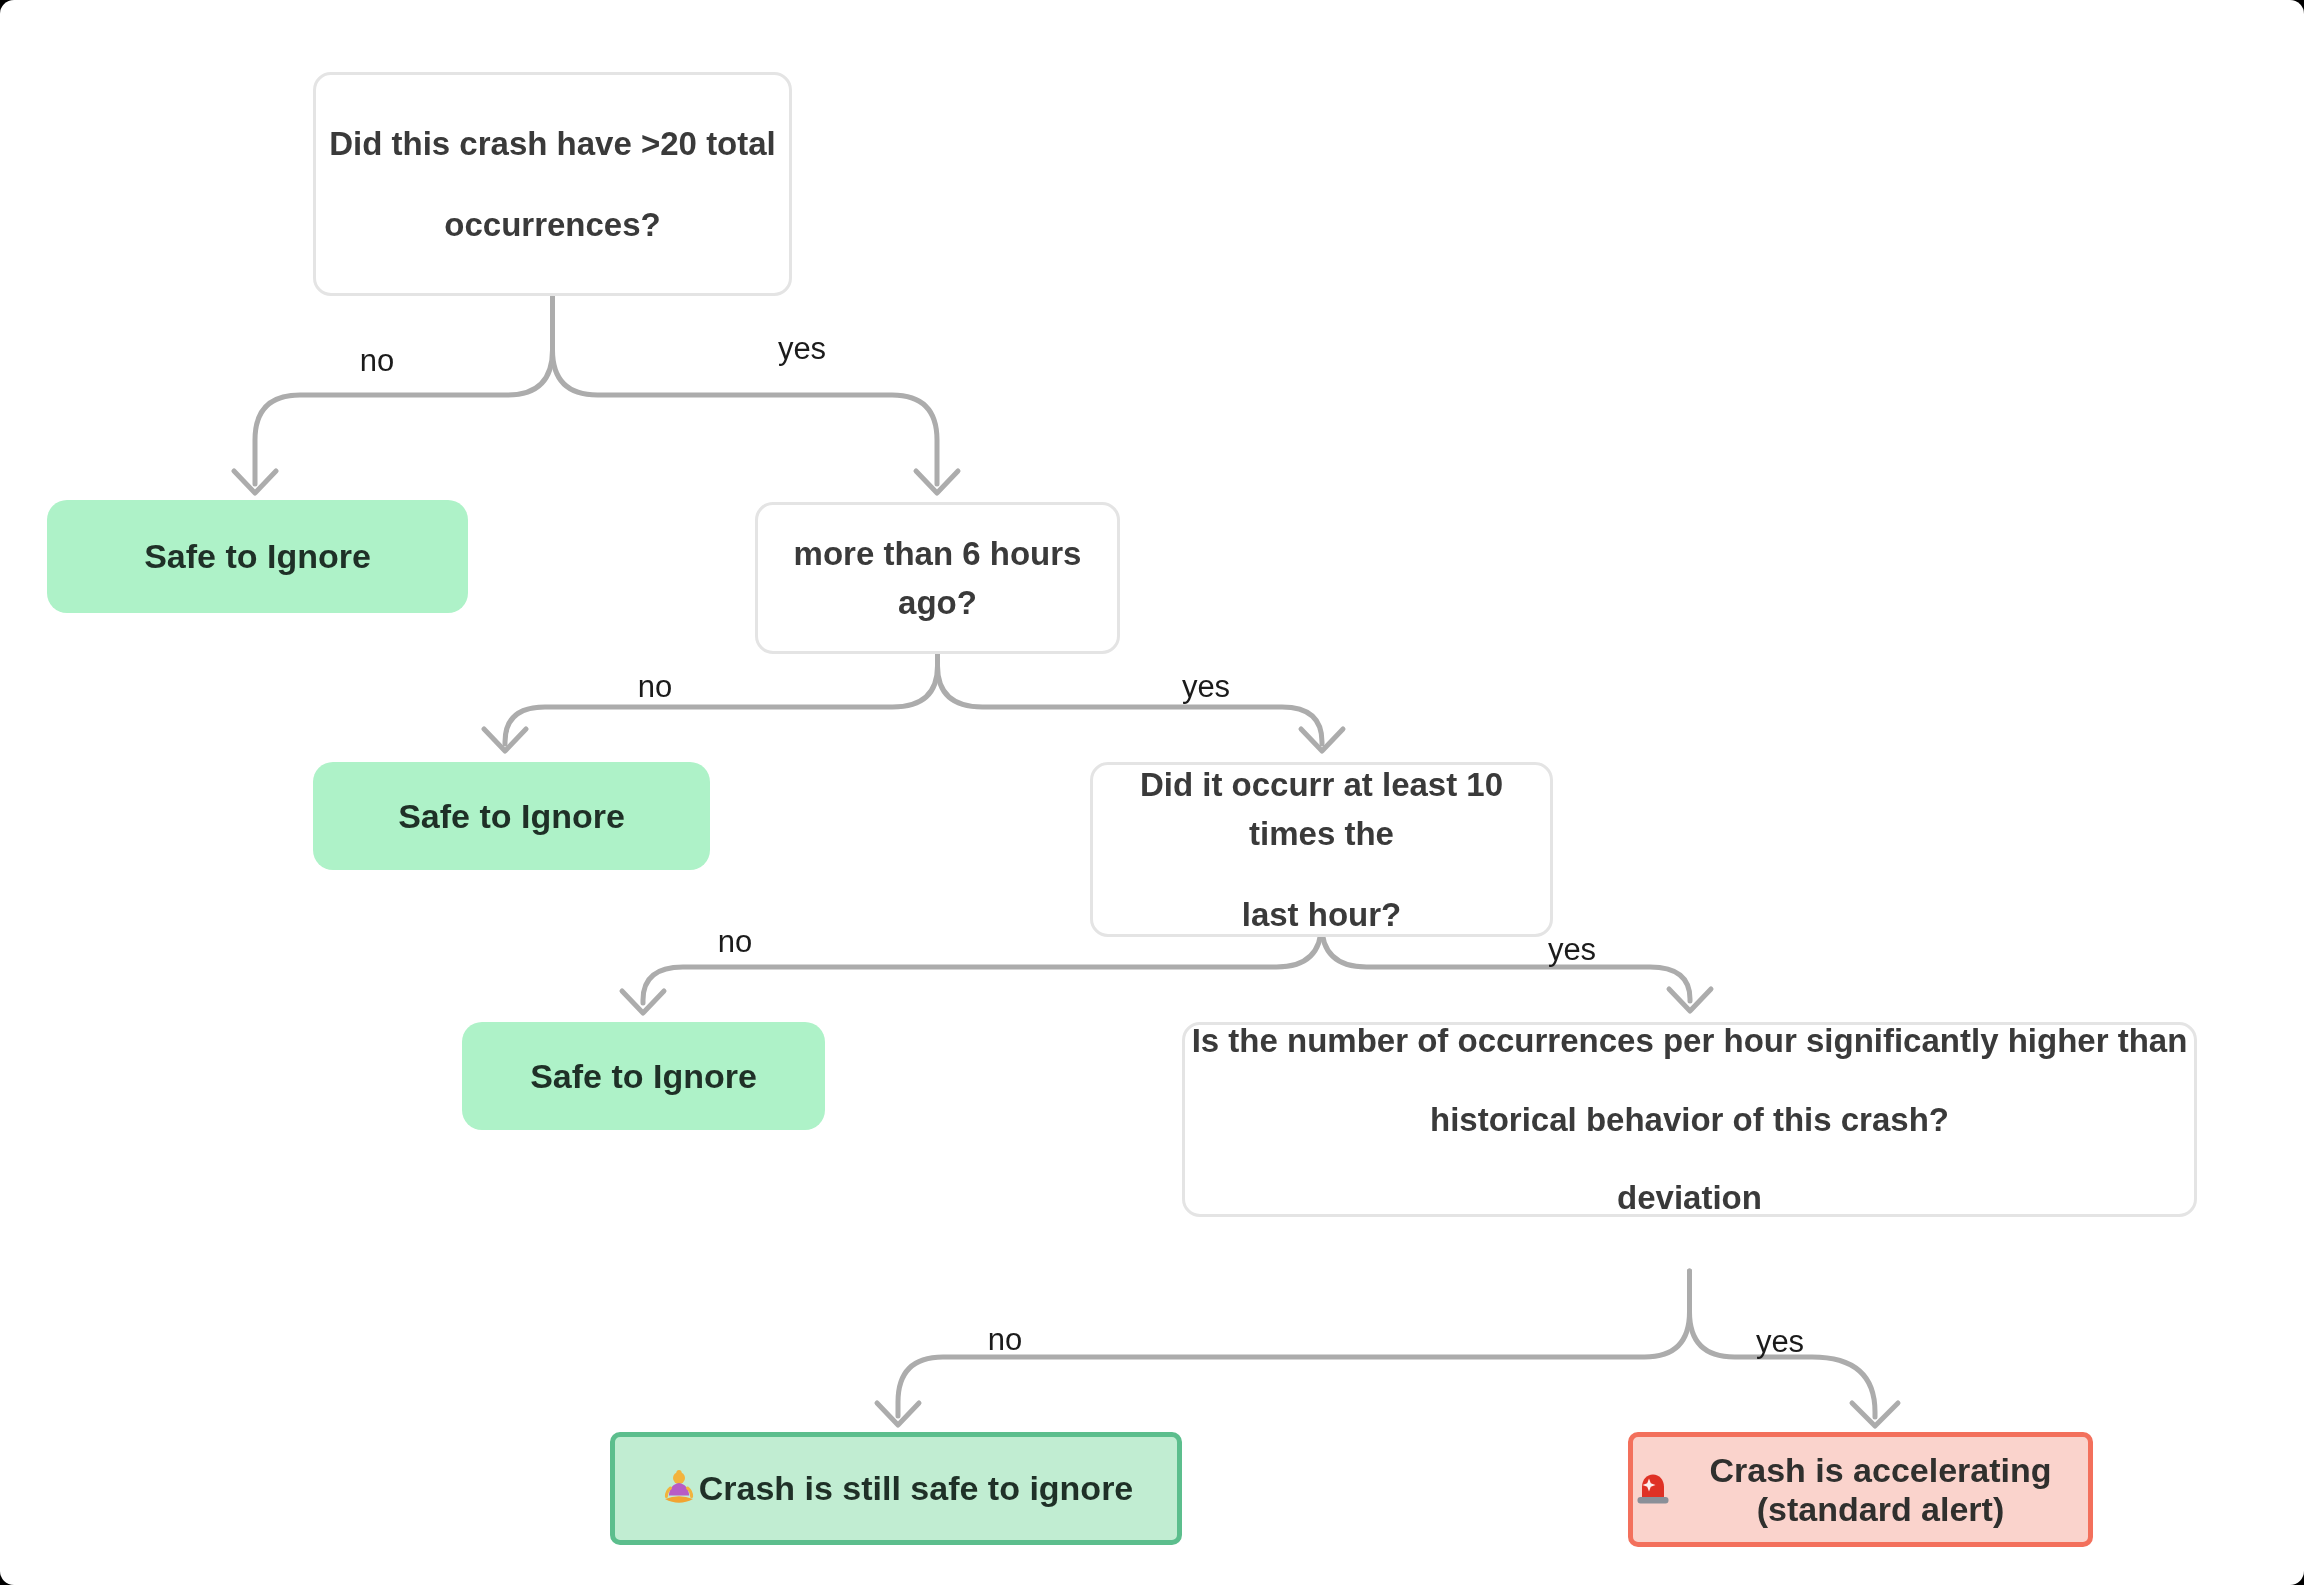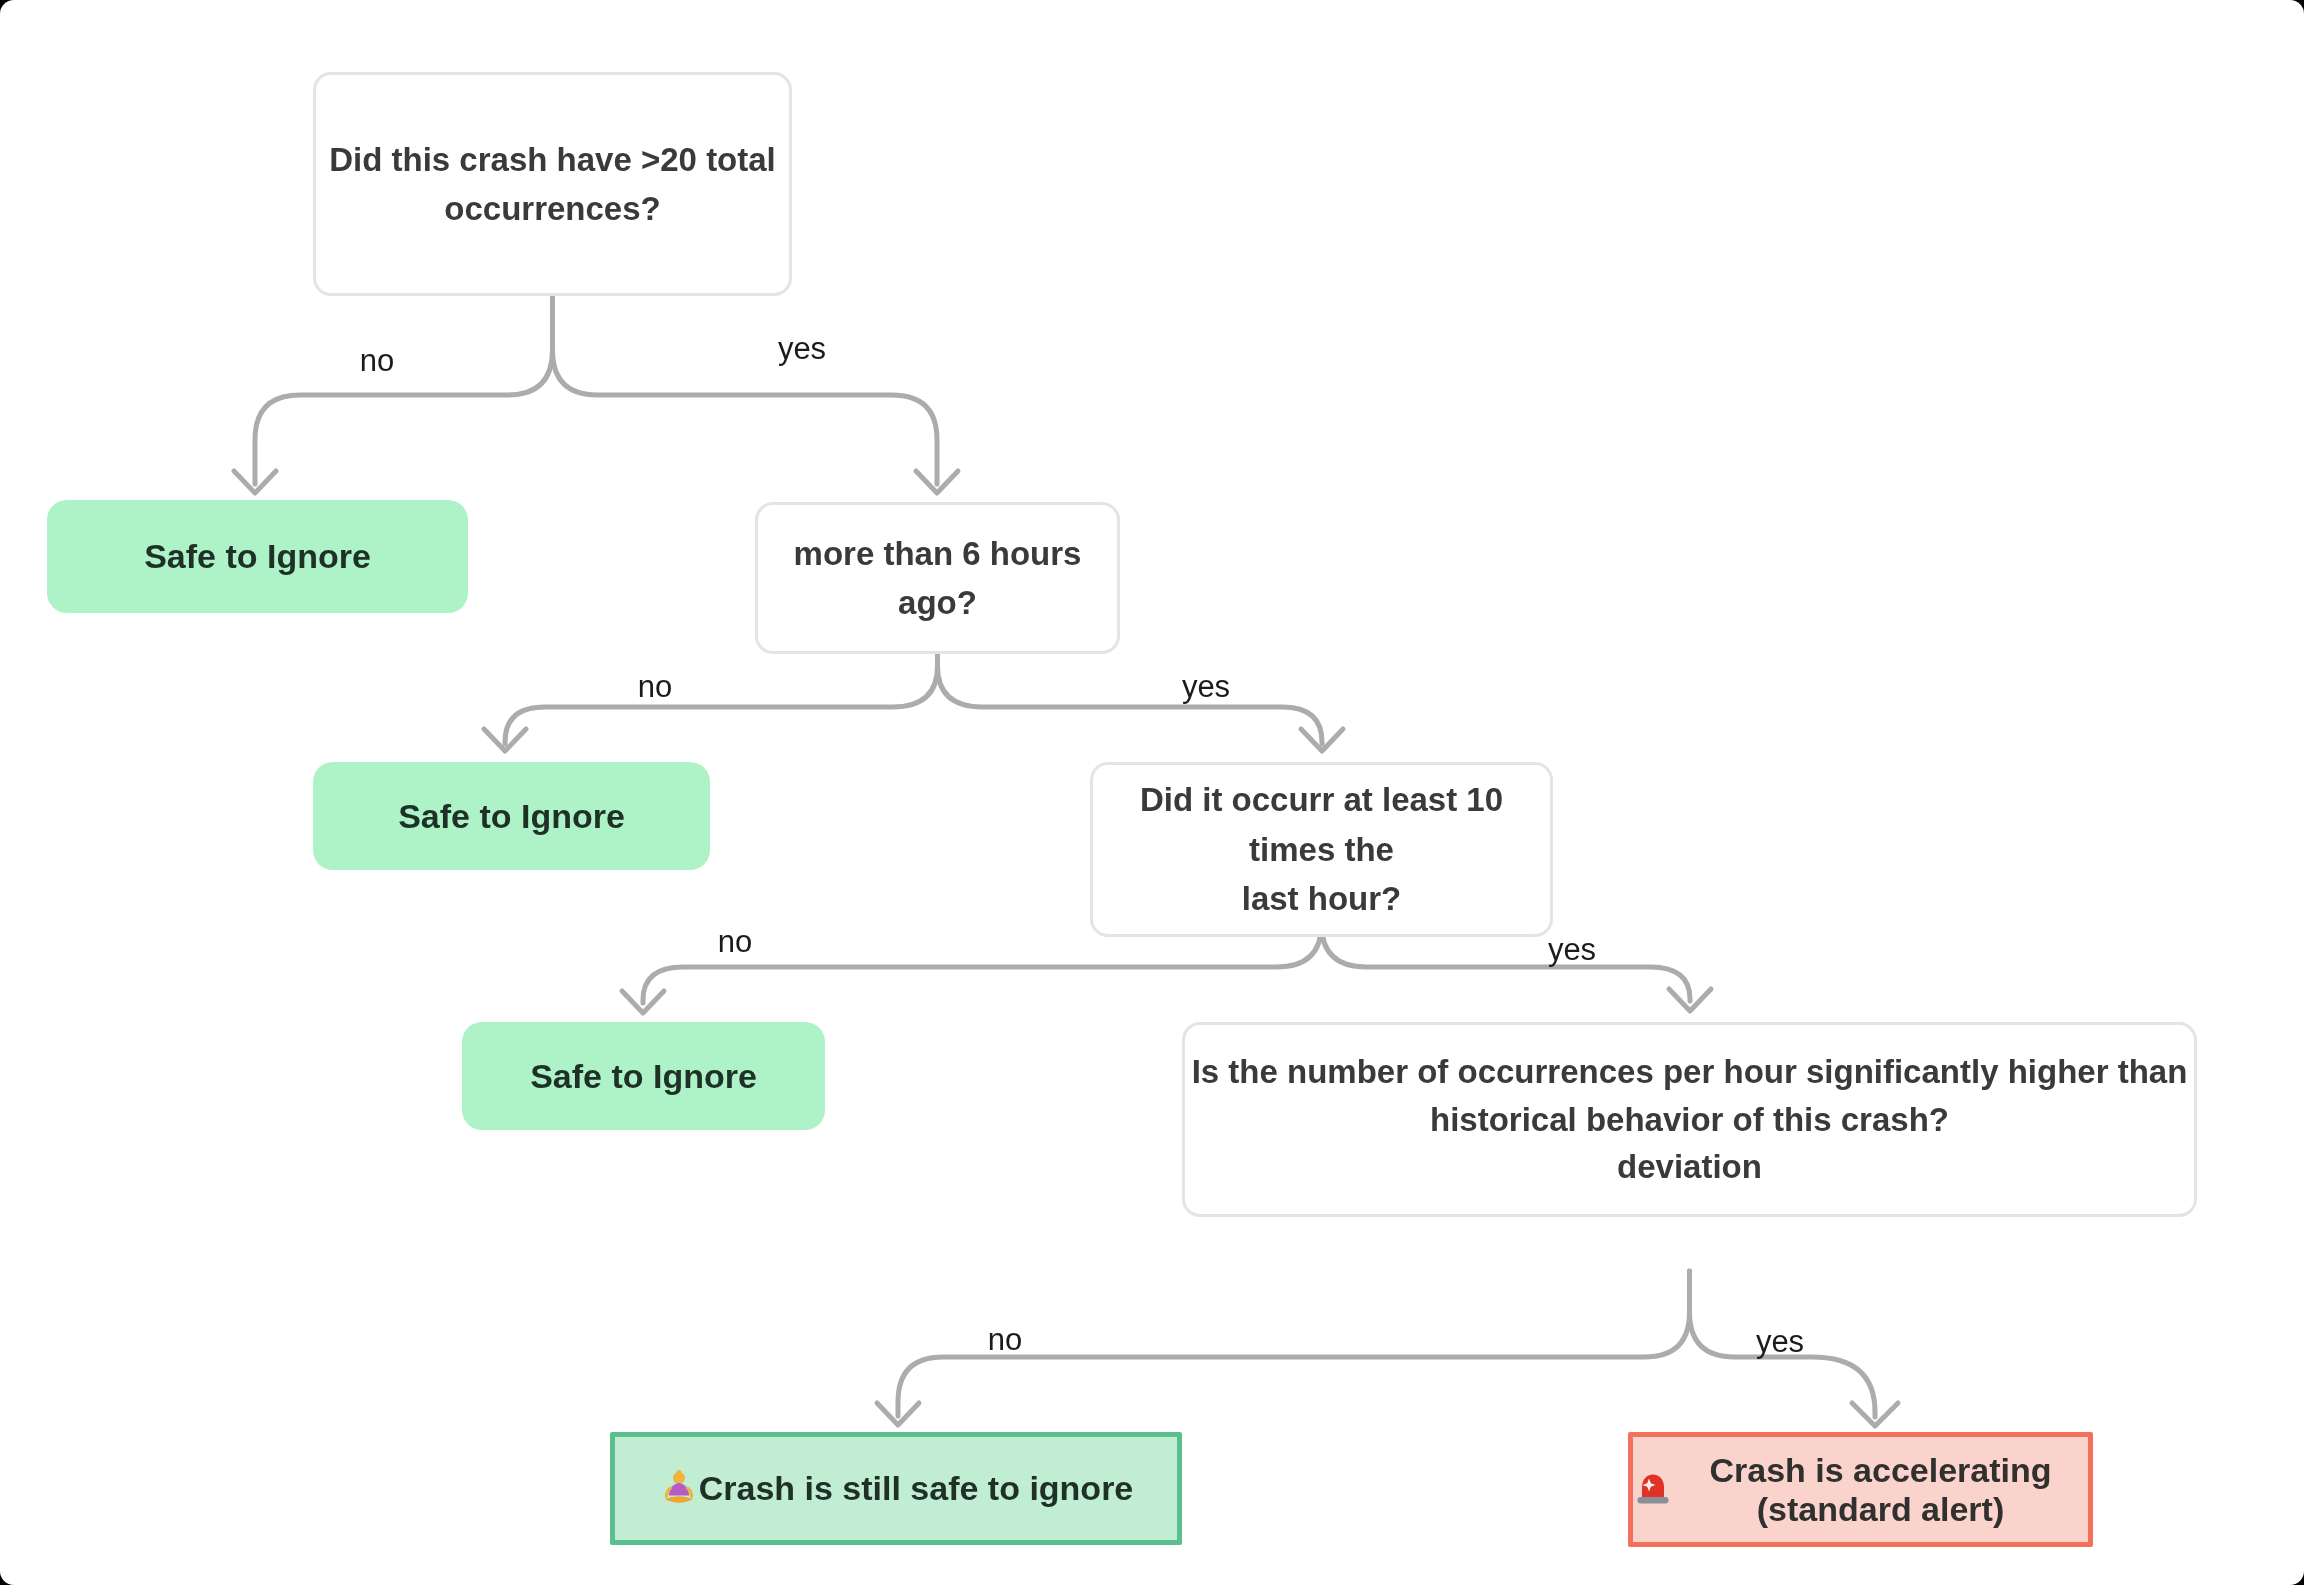--- a/index.html
+++ b/index.html
@@ -2,27 +2,27 @@
 <html style="--mint-fill: #aef2c8; --safe-fill: #c1edd2; --safe-border: #5cbe8d; --alert-fill: #fad3cc; --alert-border: #f3705c; --question-border: #e4e4e4; --question-text: #3a3a3a; --leaf-text: #1f3027; --connector: #acacac; --label-text: #1b1b1b;"><head>
 <meta charset="utf-8">
 <style>
   html,body{margin:0;padding:0;background:#000;}
   body{width:2304px;height:1585px;position:relative;font-family:"Liberation Sans","DejaVu Sans",sans-serif;}
   .canvas{position:absolute;inset:0;background:#ffffff;border-radius:14px;overflow:hidden;}
   svg.edges{position:absolute;left:0;top:0;pointer-events:none;}
   svg.edges path{fill:none;stroke:var(--connector,#acacac);stroke-width:5;stroke-linecap:round;stroke-linejoin:round;}
 
   .node{position:absolute;display:flex;flex-direction:column;align-items:center;justify-content:center;
-        text-align:center;box-sizing:border-box;}
+        text-align:center;box-sizing:border-box;gap:31px;}
   .question{background:#ffffff;border:3px solid var(--question-border,#e4e4e4);border-radius:18px;
         color:var(--question-text,#3a3a3a);font-weight:bold;font-size:33px;line-height:1.5;}
   .question .line{white-space:pre-wrap;}
   .leaf{background:var(--mint-fill,#aef2c8);border-radius:20px;color:var(--leaf-text,#1f3027);
         font-weight:bold;font-size:34px;}
-  .result{border-radius:2px;font-weight:bold;font-size:34px;display:flex;flex-direction:row;gap:0;
+  .result{border-radius:10px;font-weight:bold;font-size:34px;display:flex;flex-direction:row;gap:0;
         align-items:center;justify-content:center;}
   .result-safe{background:var(--safe-fill,#c1edd2);border:5px solid var(--safe-border,#5cbe8d);
         color:var(--leaf-text,#1f3027);}
   .result-alert{background:var(--alert-fill,#fad3cc);border:5px solid var(--alert-border,#f3705c);
         color:#30302e;}
   .icon{display:inline-flex;width:40px;height:40px;flex:0 0 auto;}
   .icon svg{width:100%;height:100%;}
 
   .edge-label{position:absolute;transform:translate(-50%,-50%);font-size:31px;font-weight:400;
         color:var(--label-text,#1b1b1b);white-space:nowrap;}

